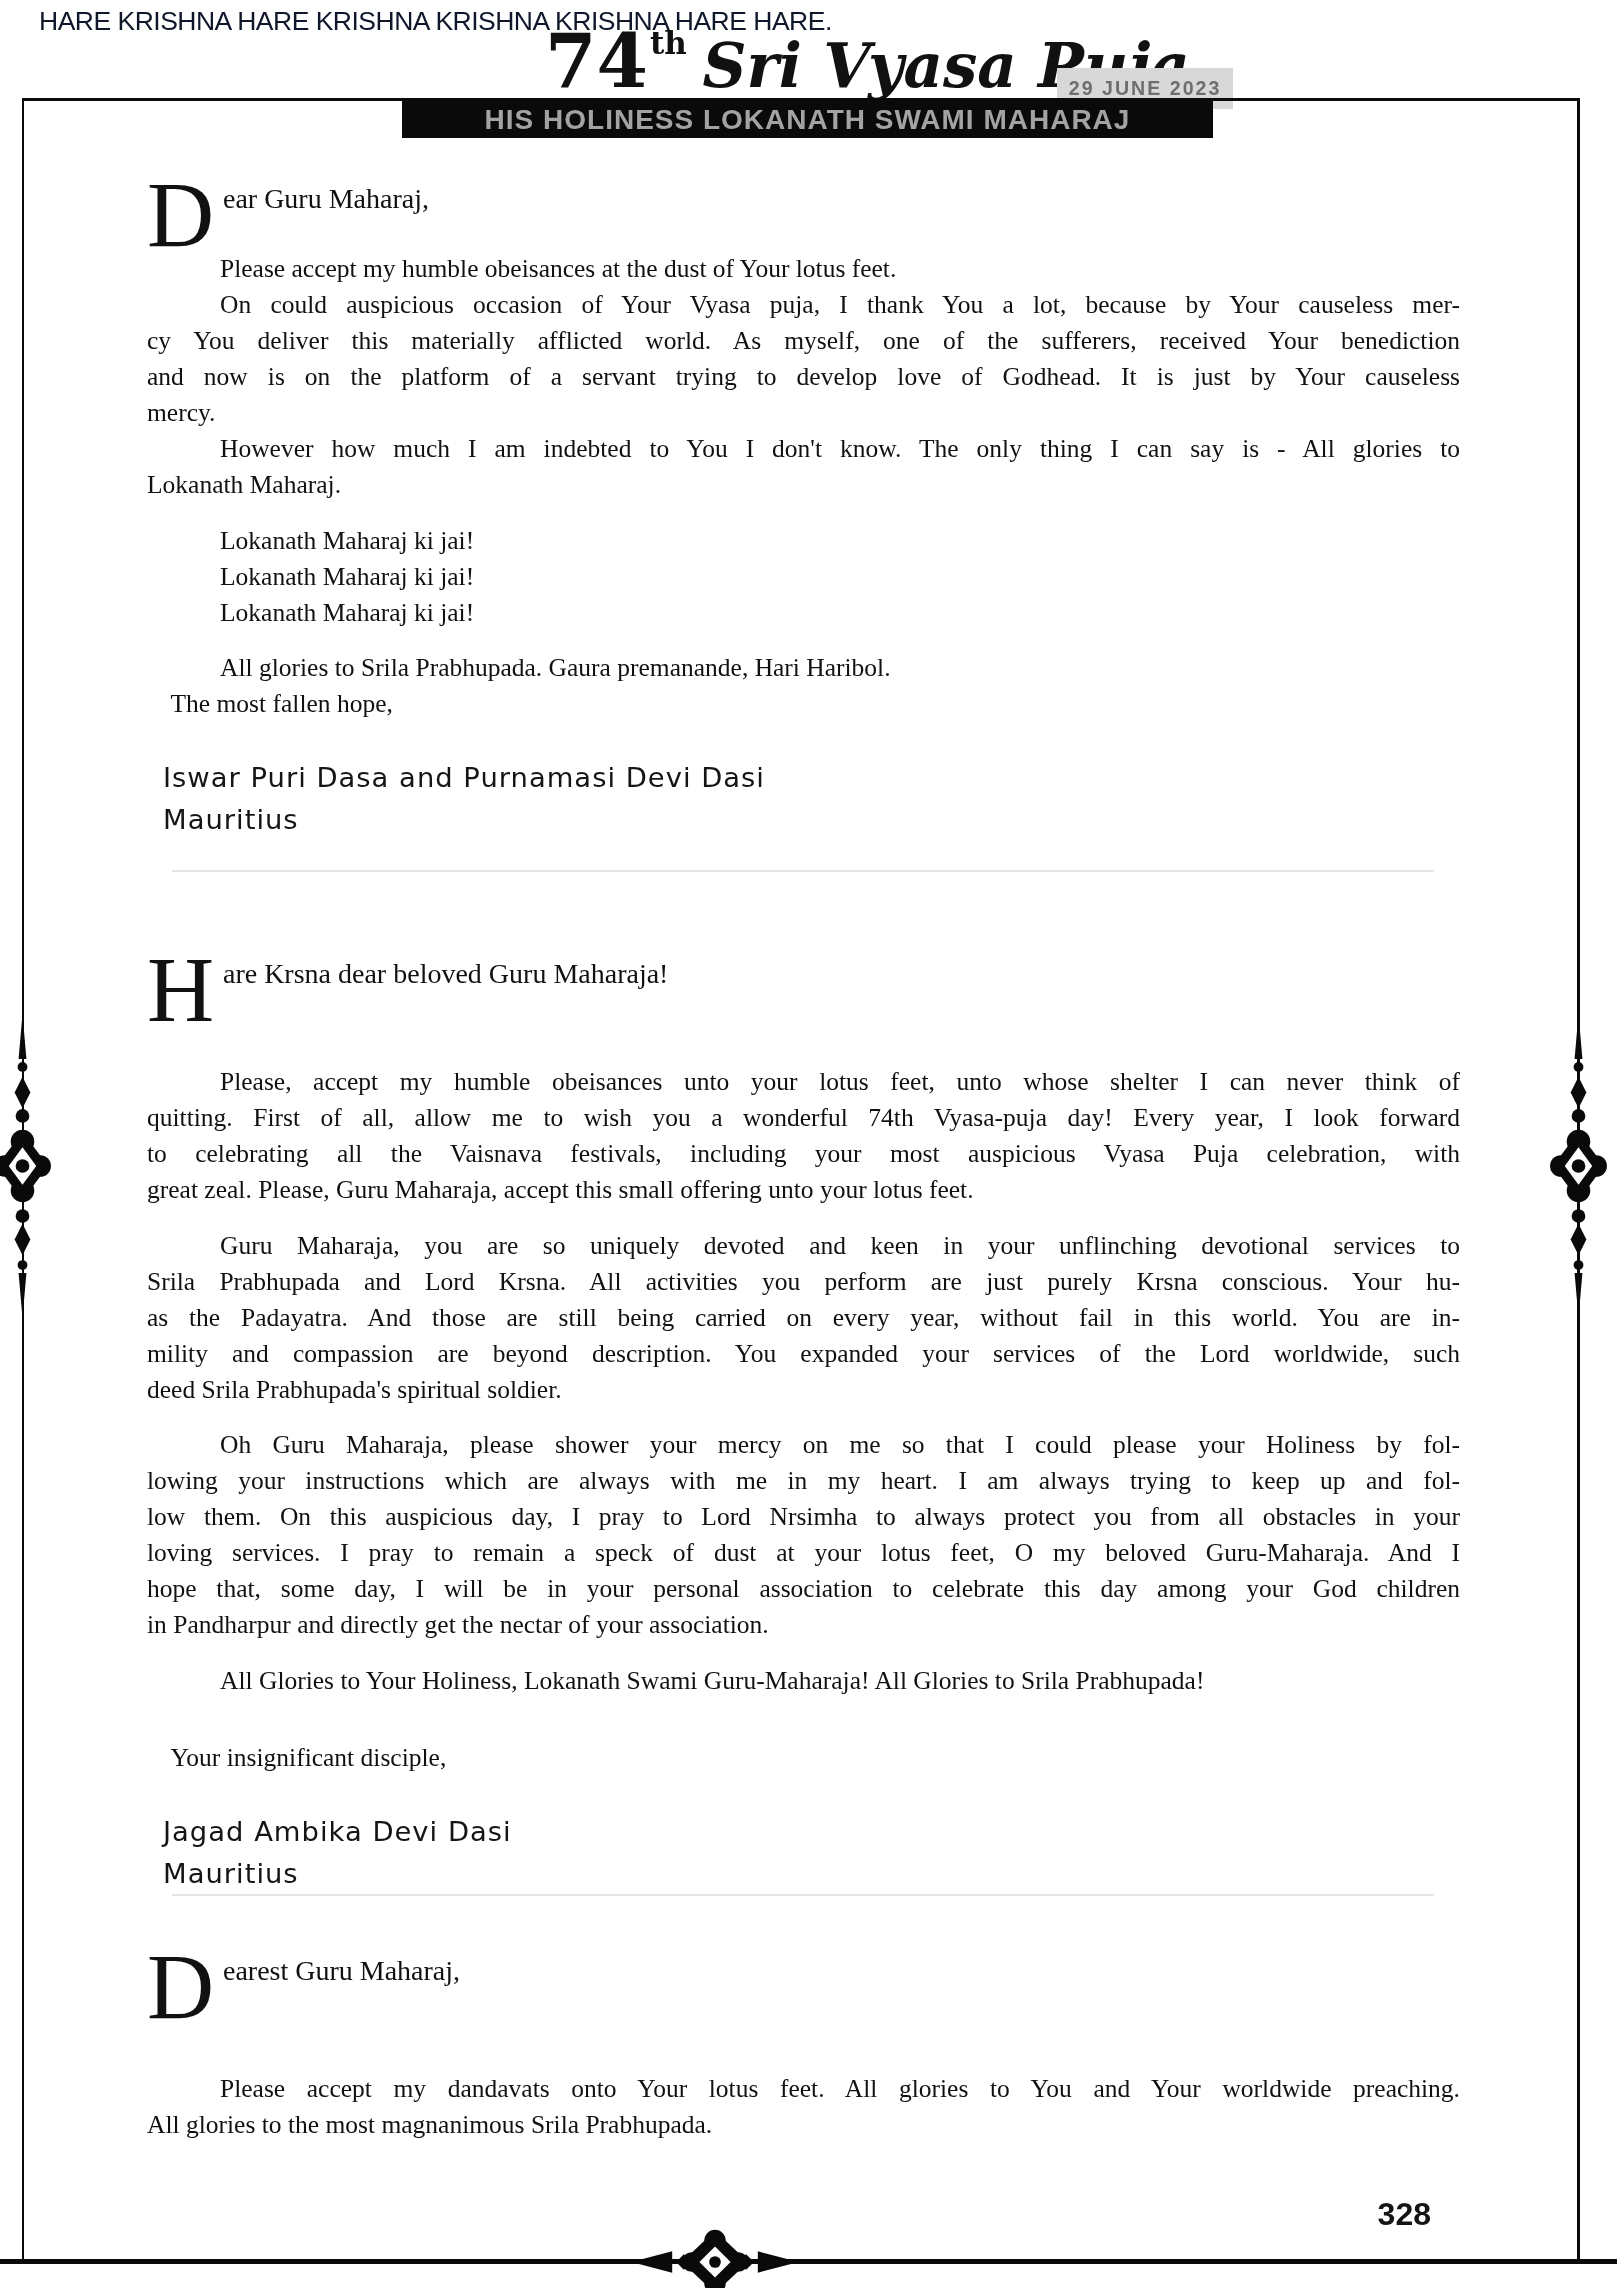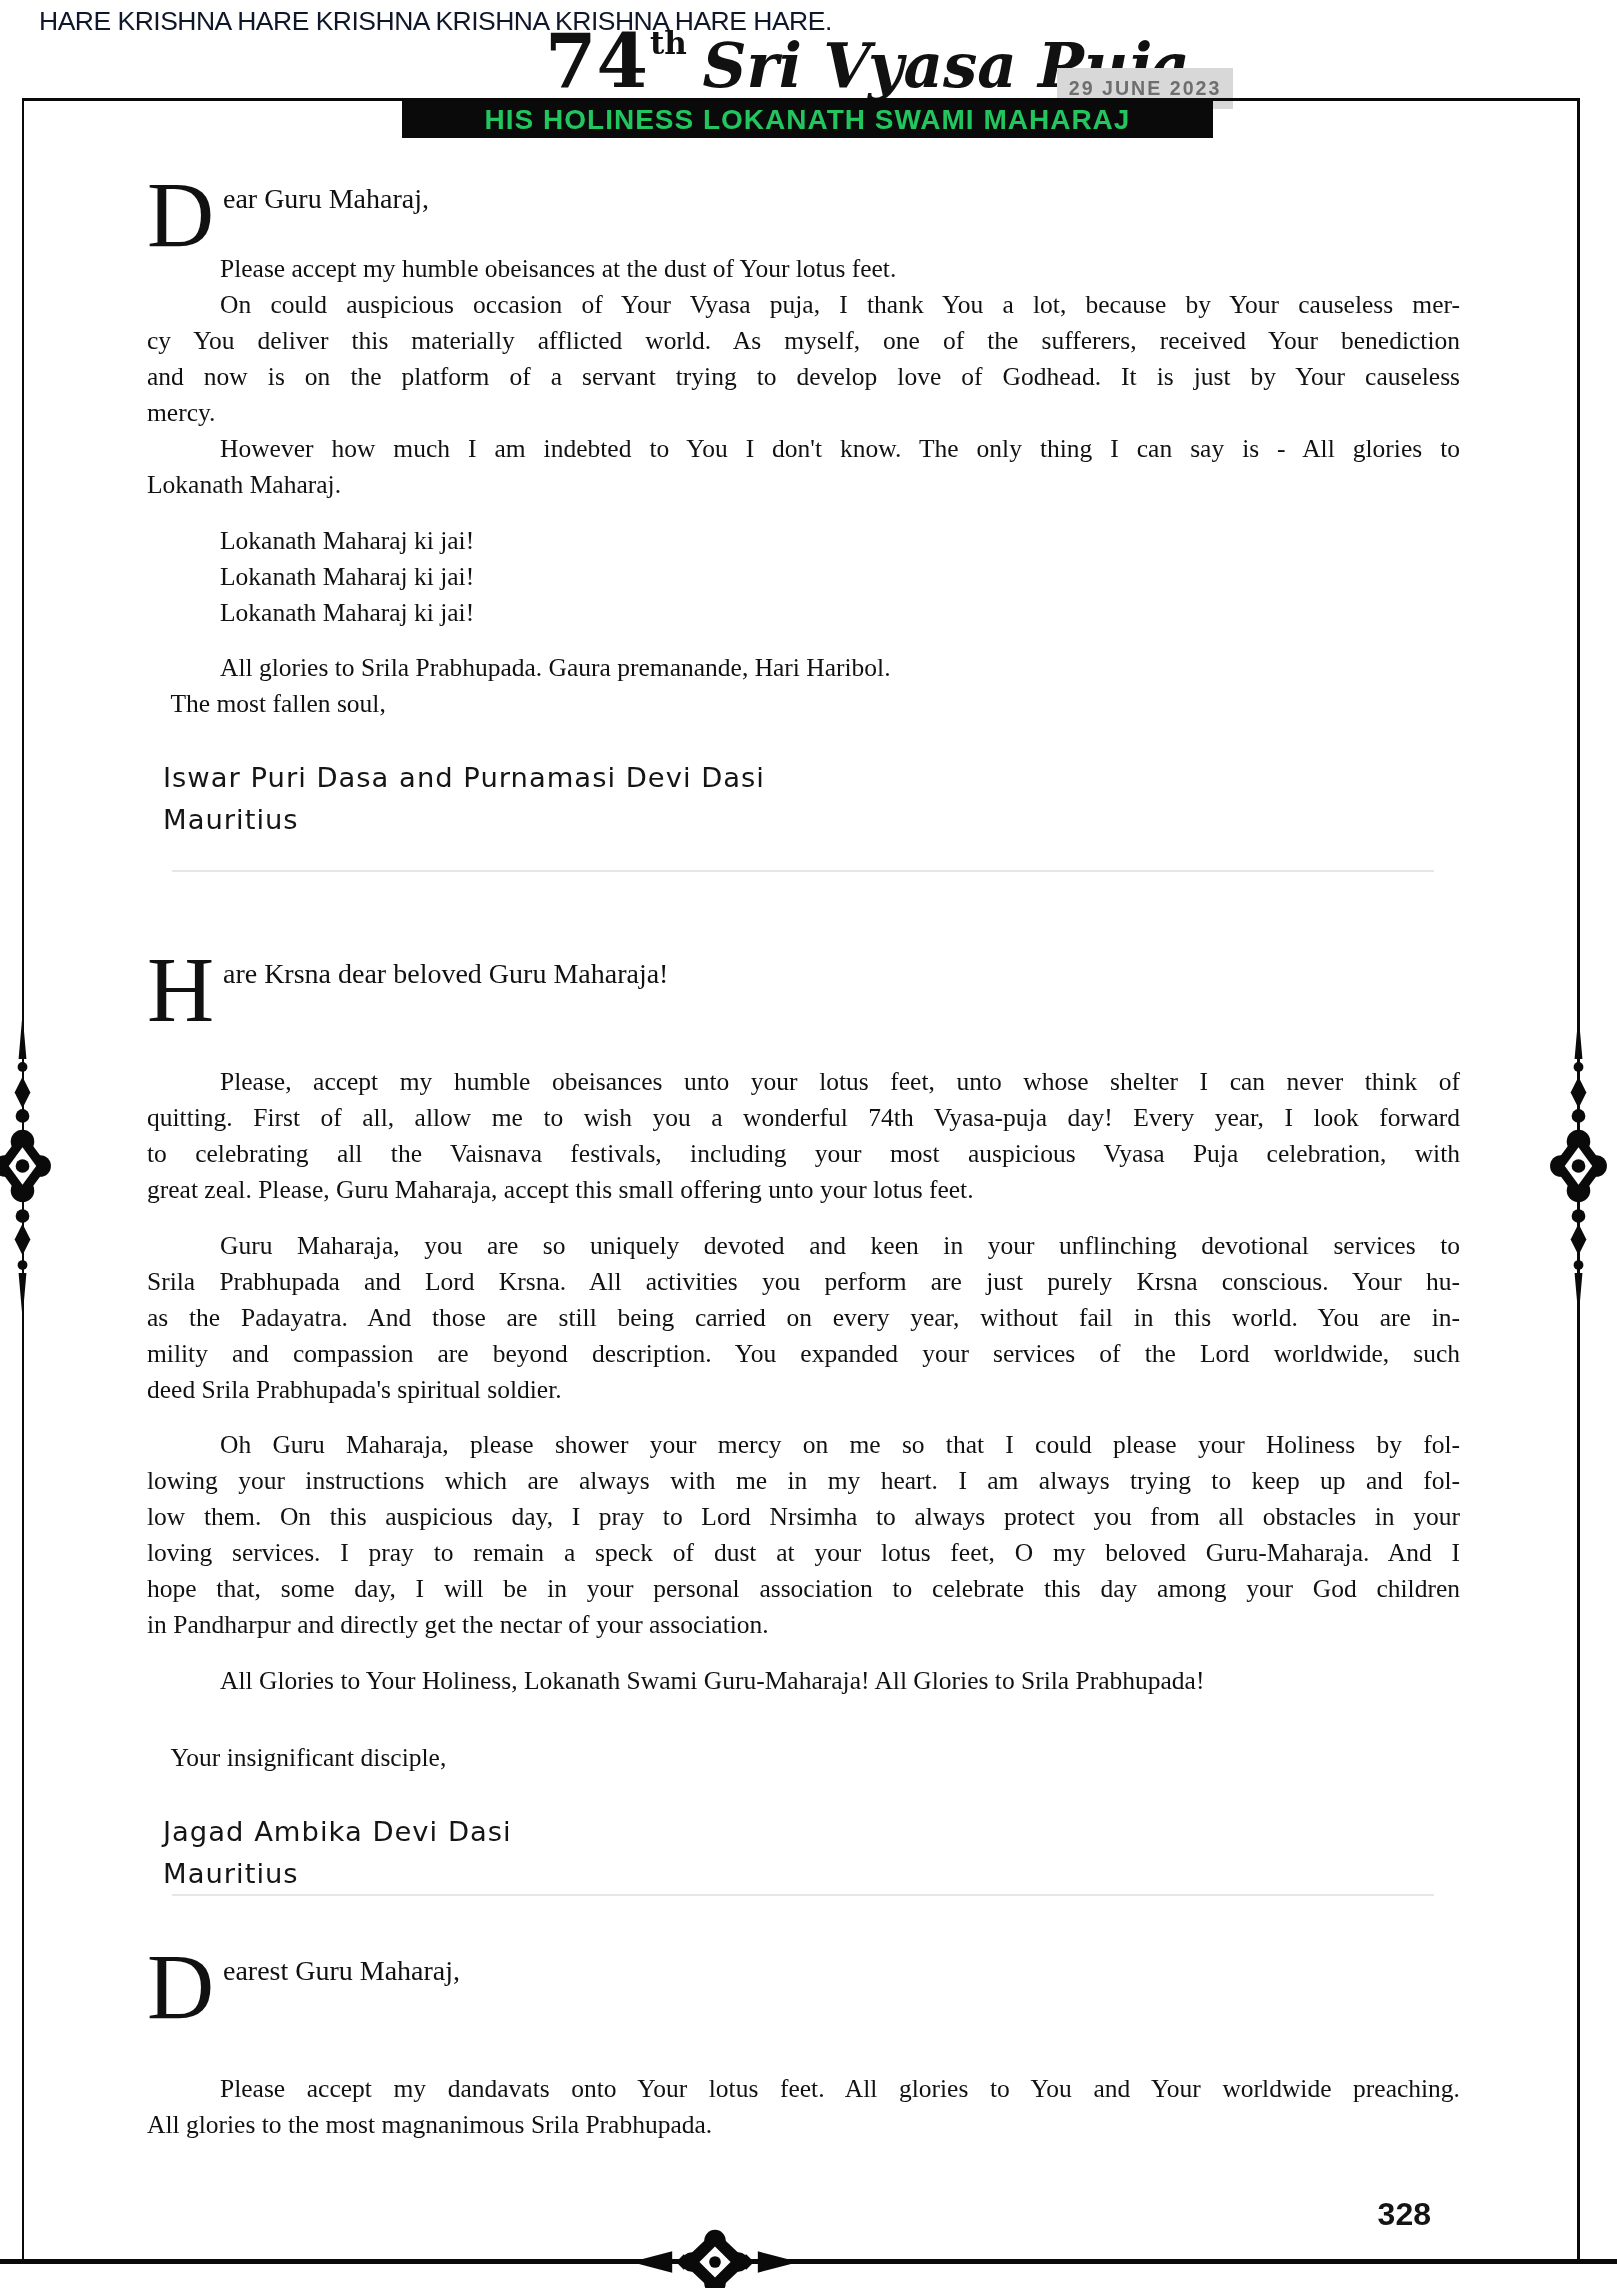--- a/index.html
+++ b/index.html
@@ -25,21 +25,21 @@
 
   
   .frame-top{position:absolute;top:98px;left:21.6px;width:1558px;height:2.9px;background:#0a0a0a;}
   .frame-left{position:absolute;top:98px;left:21.6px;width:2.9px;height:2164px;background:#0a0a0a;}
   .frame-right{position:absolute;top:98px;left:1577px;width:2.9px;height:2164px;background:#0a0a0a;}
   .bottom-rule{position:absolute;top:2259px;left:0;width:1617px;height:4.9px;background:#0a0a0a;}
 
   .banner{position:absolute;top:101px;left:402px;width:811px;height:37px;background:#0a0a0a;
           display:flex;align-items:center;justify-content:center;
           font-family:"Liberation Sans",sans-serif;font-weight:bold;font-size:28px;
-          letter-spacing:1px;color:#22c55e;white-space:nowrap;}
+          letter-spacing:1px;color:#a3a3a3;white-space:nowrap;}
 
   
   .letter{position:absolute;left:147px;width:1313px;font-size:25.5px;line-height:36px;}
   .letter-1{top:179px;} .letter-2{top:954px;} .letter-3{top:1951px;}
   .salu-row{display:flex;align-items:flex-start;}
   .letter-1 .salu-row{height:72px;} .letter-2 .salu-row{height:110px;} .letter-3 .salu-row{height:120px;}
   .dropcap{font-family:"Liberation Serif",serif;font-size:93px;line-height:71px;margin-right:8.8px;}
   .salutation{font-size:28px;line-height:39px;}
   .line{min-height:36px;}
   .indent{text-indent:73px;}
@@ -96,21 +96,21 @@
         <div class="line">mercy.</div>
         <div class="line indent fill">However how much I am indebted to You I don't know. The only thing I can say is - All glories to</div>
         <div class="line">Lokanath Maharaj.</div>
         <div class="spacer"></div>
         <div class="line indent">Lokanath Maharaj ki jai!</div>
         <div class="line indent">Lokanath Maharaj ki jai!</div>
         <div class="line indent">Lokanath Maharaj ki jai!</div>
         <div class="spacer"></div>
         <div class="line indent">All glories to Srila Prabhupada. Gaura premanande, Hari Haribol.</div>
       </div>
-    <div class="closing">The most fallen soul,</div>
+    <div class="closing">The most fallen hope,</div>
     <div class="signature">
         <div class="sig-line">Iswar Puri Dasa and Purnamasi Devi Dasi</div>
         <div class="sig-line">Mauritius</div>
       </div>
   </section>
 
   <div class="divider divider-1"></div>
 
   <section class="letter letter-2">
     <div class="salu-row">

